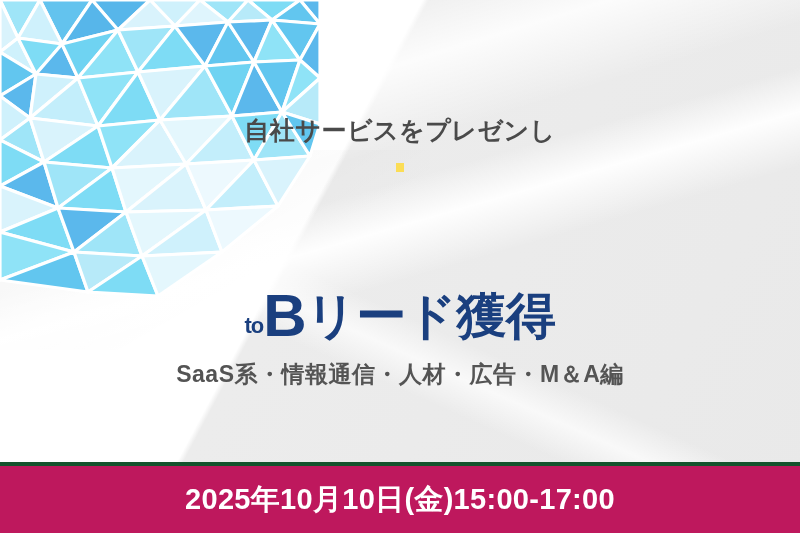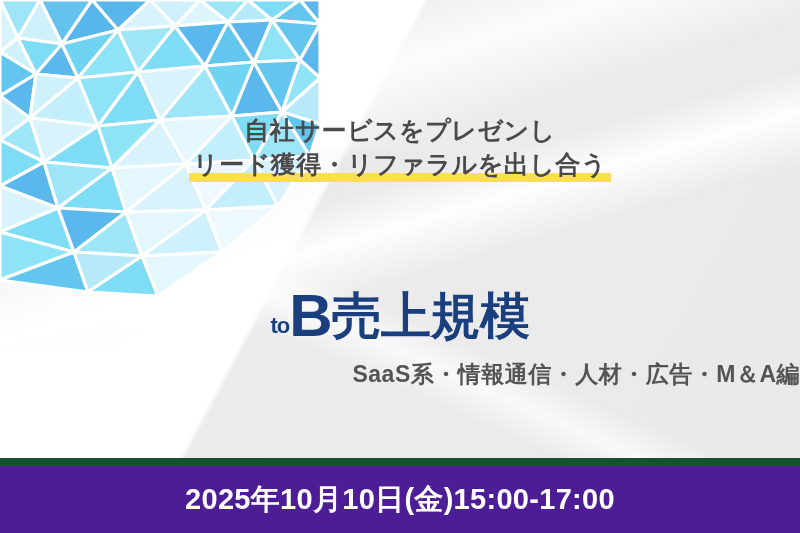--- a/index.html
+++ b/index.html
@@ -163,37 +163,37 @@
     font-size: 60px;
     letter-spacing: -1px;
     position: relative;
     top: 3px;
   }
 
   .tagline {
     position: absolute;
     top: 359px;
     width: 800px;
-    text-align: right;
+    text-align: center;
     color: #545454;
     font-weight: bold;
     font-size: 23px;
     letter-spacing: 0.5px;
     white-space: nowrap;
   }
 
   
   .datebar {
     position: absolute;
     left: 0;
     bottom: 0;
     width: 800px;
     height: 67px;
-    background: #4c1d95;
-    border-top: 8px solid #14532d;
+    background: #be185d;
+    border-top: 4px solid #14532d;
     display: flex;
     align-items: center;
     justify-content: center;
   }
   .datebar-text {
     color: #ffffff;
     font-weight: bold;
     font-size: 29px;
     letter-spacing: 0.3px;
     white-space: nowrap;
@@ -306,27 +306,26 @@
     </g>
   </svg>
 
   <div class="content">
 
     <div class="sub-line sub-line-1">自社サービスをプレゼンし</div>
 
     <div class="sub-line sub-line-2">
       <span class="sub-hl">
         <span class="hl-bar"></span>
-        <span class="hl-text">リード獲得・リファラルを出し合う</span>
       </span>
     </div>
 
 
     <div class="title-2">
-      <span class="tob-to">to</span><span class="tob-b">B</span><span>売上規模</span>
+      <span class="tob-to">to</span><span class="tob-b">B</span><span>リード獲得</span>
     </div>
 
     <div class="tagline">SaaS系・情報通信・人材・広告・M＆A編</div>
   </div>
 
   <div class="datebar">
     <span class="datebar-text">2025年10月10日(金)15:00-17:00</span>
   </div>
 
 </div>

